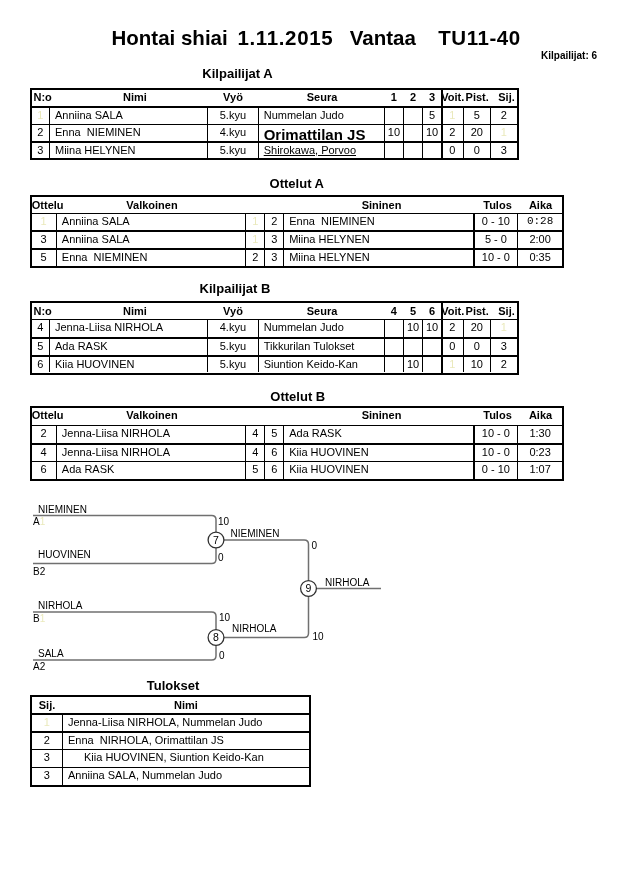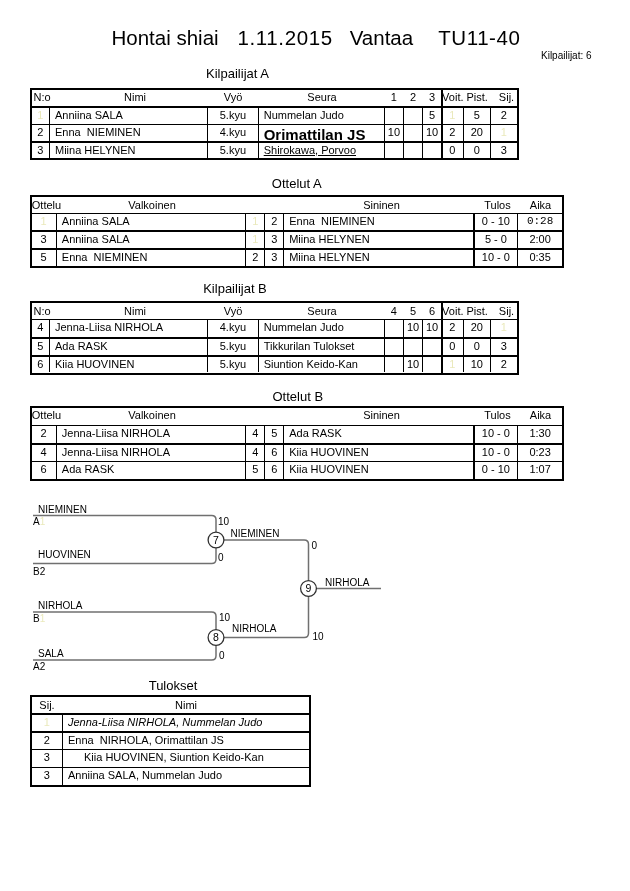--- a/index.html
+++ b/index.html
@@ -1,17 +1,17 @@
 <!DOCTYPE html>
 <html><head><meta charset="utf-8"><style>
 html,body{margin:0;padding:0;background:#fff;}
 #page{position:relative;width:630px;height:891px;background:#fff;overflow:hidden;
  font-family:"Liberation Sans",sans-serif;color:#000;}
 .t{position:absolute;white-space:pre;line-height:1;}
-.b{font-weight:normal;}
+.b{font-weight:bold;}
 .c{transform:translateX(-50%);}
 .hline{position:absolute;background:#000;height:1.4px;}
 .vline{position:absolute;background:#000;width:1.4px;}
 .box{position:absolute;border:2px solid #000;}
 </style></head><body>
 <div id="page">
 <div class="t b" style="left:111.5px;top:28.1px;font-size:20.5px;">Hontai shiai</div>
 <div class="t b" style="left:237.4px;top:28.1px;font-size:20.5px;letter-spacing:0.65px;">1.11.2015</div>
 <div class="t b" style="left:349.7px;top:28.1px;font-size:20.5px;">Vantaa</div>
 <div class="t b" style="left:438.3px;top:28.1px;font-size:20.5px;letter-spacing:0.55px;">TU11-40</div>
@@ -189,21 +189,21 @@
 <div class="t c" style="left:540.1px;top:464.1px;font-size:11px;">1:07</div>
 <div class="box" style="left:30.0px;top:695.0px;width:276.5px;height:88.0px;"></div>
 <div class="hline" style="left:32.0px;top:713.3px;width:276.5px;"></div>
 <div class="hline" style="left:32.0px;top:731.3px;width:276.5px;"></div>
 <div class="hline" style="left:32.0px;top:748.8px;width:276.5px;"></div>
 <div class="hline" style="left:32.0px;top:766.8px;width:276.5px;"></div>
 <div class="vline" style="left:61.8px;top:714.0px;height:71.0px;"></div>
 <div class="t b c" style="left:47.0px;top:699.9px;font-size:11px;">Sij.</div>
 <div class="t b c" style="left:186.0px;top:699.9px;font-size:11px;">Nimi</div>
 <div class="t c" style="left:46.8px;top:716.6px;font-size:11px;color:#eae9bb;">1</div>
-<div class="t" style="left:68.0px;top:716.6px;font-size:11px;font-style:italic;">Jenna-Liisa NIRHOLA, Nummelan Judo</div>
+<div class="t" style="left:68.0px;top:716.6px;font-size:11px;">Jenna-Liisa NIRHOLA, Nummelan Judo</div>
 <div class="t c" style="left:46.8px;top:734.6px;font-size:11px;">2</div>
 <div class="t" style="left:68.0px;top:734.6px;font-size:11px;">Enna  NIRHOLA, Orimattilan JS</div>
 <div class="t c" style="left:46.8px;top:752.1px;font-size:11px;">3</div>
 <div class="t" style="left:68.0px;top:752.1px;font-size:11px;margin-left:16px;">Kiia HUOVINEN, Siuntion Keido-Kan</div>
 <div class="t c" style="left:46.8px;top:770.1px;font-size:11px;">3</div>
 <div class="t" style="left:68.0px;top:770.1px;font-size:11px;">Anniina SALA, Nummelan Judo</div>
 <svg style="position:absolute;left:0;top:0;" width="630" height="891" viewBox="0 0 630 891">
 <g fill="none" stroke="#707070" stroke-width="1.5">
 <path d="M33,515.5 H211.7 Q216,515.5 216,519.8 V559.2 Q216,563.5 211.7,563.5 H33"></path>
 <path d="M33,612 H211.7 Q216,612 216,616.3 V655.7 Q216,660 211.7,660 H33"></path>

